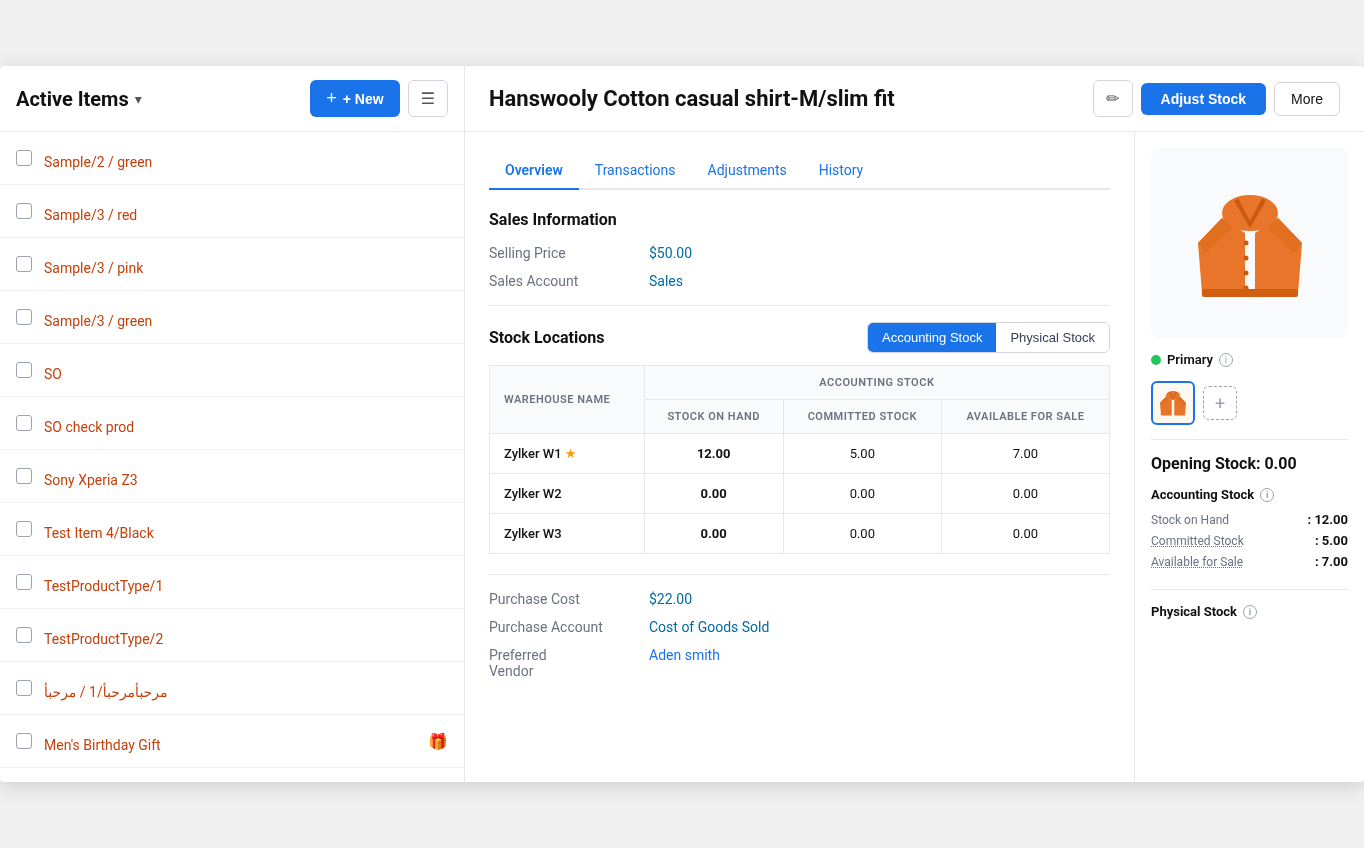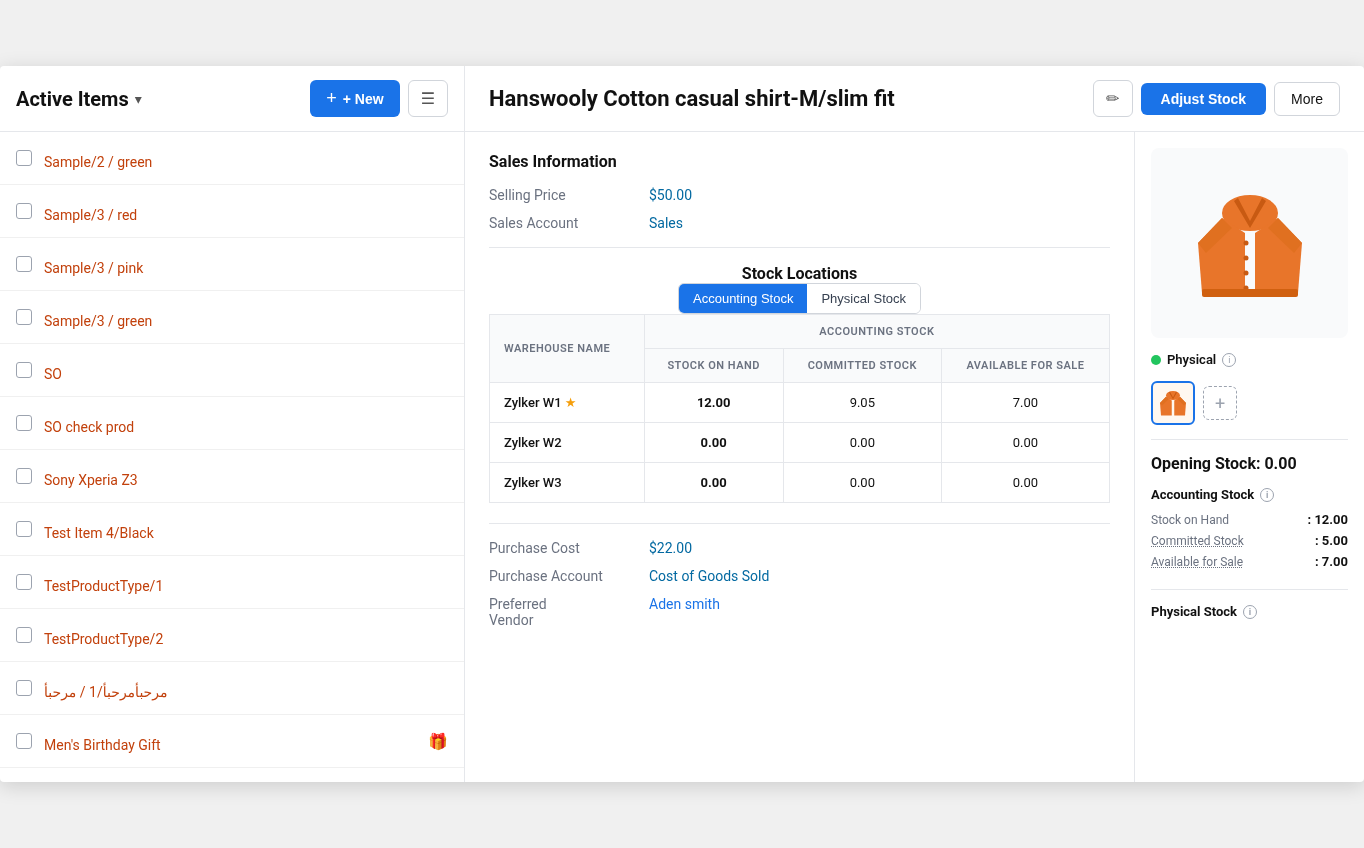--- a/index.html
+++ b/index.html
@@ -39,21 +39,21 @@
     .tab.active { color: #1a73e8; border-bottom-color: #1a73e8; font-weight: 600; }
 
     
     .section-title { font-size: 16px; font-weight: 700; color: #111; margin-bottom: 16px; }
     .info-row { display: flex; margin-bottom: 12px; align-items: flex-start; }
     .info-label { width: 160px; font-size: 14px; color: #6b7280; flex-shrink: 0; }
     .info-value { font-size: 14px; color: #0369a1; }
     .info-value.link { color: #1a73e8; cursor: pointer; }
 
     
-    .stock-locations-header { display: flex; align-items: center; justify-content: space-between; margin-bottom: 0; flex-direction: column; }
+    .stock-locations-header { display: flex; align-items: center; justify-content: space-between; margin-bottom: 12px; }
     .stock-toggle { display: flex; border-radius: 6px; overflow: hidden; border: 1px solid #d1d5db; }
     .stock-toggle-btn { padding: 7px 14px; font-size: 13px; cursor: pointer; border: none; background: #fff; color: #374151; }
     .stock-toggle-btn.active { background: #1a73e8; color: #fff; }
     .stock-table { width: 100%; border-collapse: collapse; border: 1px solid #e5e7eb; margin-bottom: 20px; font-size: 13px; }
     .stock-table th { background: #f9fafb; font-size: 11px; font-weight: 600; color: #6b7280; text-transform: uppercase; padding: 10px 14px; text-align: center; border: 1px solid #e5e7eb; letter-spacing: 0.5px; }
     .stock-table th.left { text-align: left; }
     .stock-table td { padding: 12px 14px; border: 1px solid #e5e7eb; text-align: center; color: #111; }
     .stock-table td.left { text-align: left; font-weight: 500; }
     .stock-table td strong { font-weight: 700; }
     .th-group { text-align: center; font-size: 11px; font-weight: 700; color: #374151; text-transform: uppercase; letter-spacing: 0.5px; background: #f3f4f6; }
@@ -178,20 +178,26 @@
       <div class="main-header-actions">
         <button class="btn-edit">✏</button>
         <button class="btn-adjust">Adjust Stock</button>
         <button class="btn-more">More</button>
       </div>
     </div>
 
     <div class="main-content">
       <div class="main-body">
 
+        <div class="tabs">
+          <div class="tab active">Overview</div>
+          <div class="tab" style="color:#1a73e8;">Transactions</div>
+          <div class="tab" style="color:#1a73e8;">Adjustments</div>
+          <div class="tab" style="color:#1a73e8;">History</div>
+        </div>
 
         <div class="section-title">Sales Information</div>
         <div class="info-row">
           <span class="info-label">Selling Price</span>
           <span class="info-value">$50.00</span>
         </div>
         <div class="info-row">
           <span class="info-label">Sales Account</span>
           <span class="info-value">Sales</span>
         </div>
@@ -217,21 +223,21 @@
               <th>COMMITTED STOCK</th>
               <th>AVAILABLE FOR SALE</th>
             </tr>
           </thead>
           <tbody id="stock-table-body">
           <tr>
     <td class="left">
       Zylker W1 <span class="star">★</span>
     </td>
     <td><strong>12.00</strong></td>
-    <td>9.05</td>
+    <td>5.00</td>
     <td>7.00</td>
   </tr>
               <tr>
     <td class="left">
       Zylker W2
     </td>
     <td><strong>0.00</strong></td>
     <td>0.00</td>
     <td>0.00</td>
   </tr>
@@ -283,21 +289,21 @@
             <circle cx="56" cy="95" r="2.5" fill="#c85a12"></circle>
             <circle cx="56" cy="110" r="2.5" fill="#c85a12"></circle>
             <circle cx="56" cy="125" r="2.5" fill="#c85a12"></circle>
 
             <rect x="12" y="126" width="96" height="8" fill="#d06010" rx="2"></rect>
           </svg>
         </div>
 
         <div class="primary-badge">
           <span class="primary-dot"></span>
-          <span class="primary-text">Physical</span>
+          <span class="primary-text">Primary</span>
           <span class="info-circle">i</span>
         </div>
 
         <div class="thumbnails">
           <div class="thumbnail">
             <svg width="30" height="40" viewBox="0 0 120 160">
               <ellipse cx="60" cy="50" rx="28" ry="18" fill="#e8752a"></ellipse>
               <polygon points="44,38 60,65 76,38 72,35 60,58 48,35" fill="#c85a12"></polygon>
               <path d="M32,55 L8,80 L12,130 L55,130 L55,70 Z" fill="#e8752a"></path>
               <path d="M88,55 L112,80 L108,130 L65,130 L65,70 Z" fill="#e8752a"></path>

